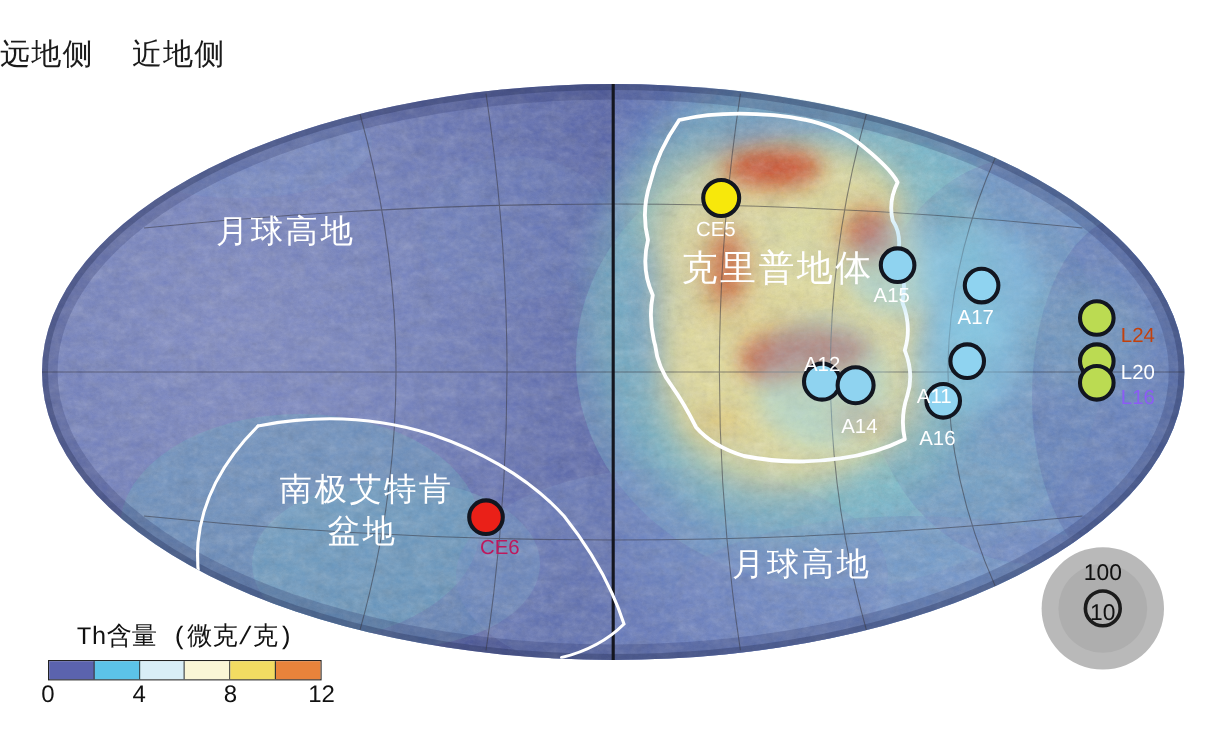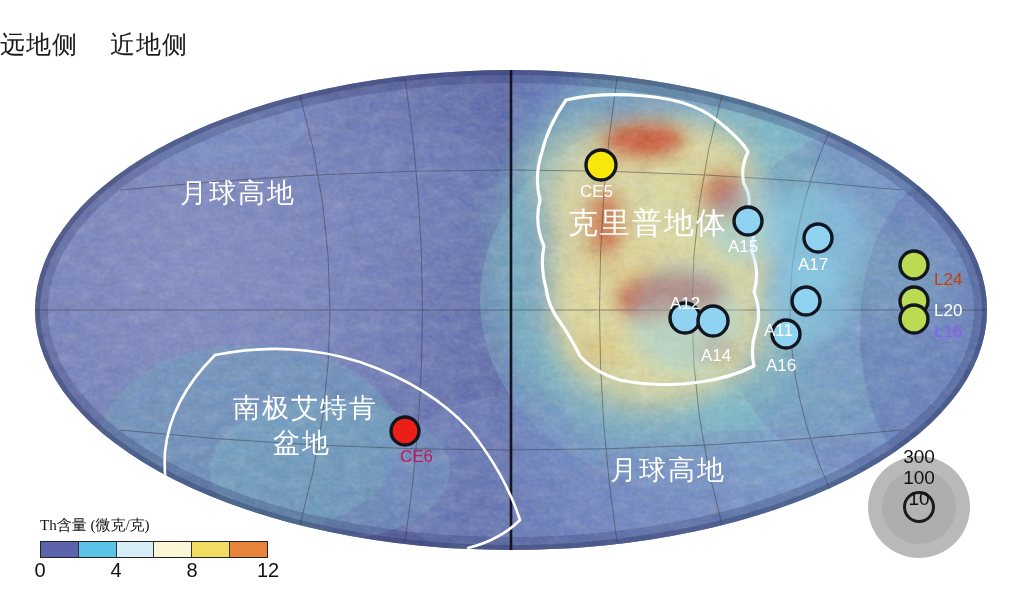--- a/index.html
+++ b/index.html
@@ -28,22 +28,22 @@
   .t-spa1{left:233px;top:390px;font-size:27px;letter-spacing:2px;}
   .t-spa2{left:273px;top:425px;font-size:27px;letter-spacing:2px;}
 
   
   .site-label{position:absolute;color:#ffffff;font-size:17px;
               font-family:"Liberation Sans",sans-serif;white-space:nowrap;
               pointer-events:none;}
 
   
   #thlegend{position:absolute;left:40px;top:516px;width:228px;}
-  #th-title{font-size:15px;color:#111;text-align:left;margin:0 0 6px 0;
-            font-family:Liberation Serif, serif;}
+  #th-title{font-size:21px;color:#111;text-align:center;margin:0 0 6px 0;
+            font-family:Liberation Mono, monospace;}
   #th-bar{display:flex;width:228px;height:17px;border:1px solid #222;box-sizing:border-box;}
   #th-bar div{flex:1 1 0;height:100%;border-right:1px solid #333;box-sizing:border-box;}
   #th-bar div:last-child{border-right:none;}
   #th-ticks{position:relative;width:228px;height:26px;margin-top:1px;}
   #th-ticks span{position:absolute;top:0;font-size:20px;color:#111;
                  transform:translateX(-50%);font-family:"Liberation Sans",sans-serif;}
 
   
   #waterlegend{position:absolute;left:852px;top:452px;width:160px;height:150px;}
   .wl-circles{position:absolute;left:0;top:0;width:140px;height:110px;}
@@ -253,19 +253,18 @@
         <span style="left: 66.67%;">8</span>
         <span style="left: 100%;">12</span>
       </div>
   </div>
 
   <div id="waterlegend">
     <div class="wl-circles">
       <div class="wl-c wl-300"></div>
       <div class="wl-c wl-100"></div>
       <div class="wl-c wl-10"></div>
-      <div class="wl-num" style="top:-6px">300</div>
       <div class="wl-num" style="top:15px">100</div>
-      <div class="wl-num" style="top:36px">10</div>
+      <div class="wl-num" style="top:49px">10</div>
     </div>
   </div>
 
 </div>
 
 </body></html>

